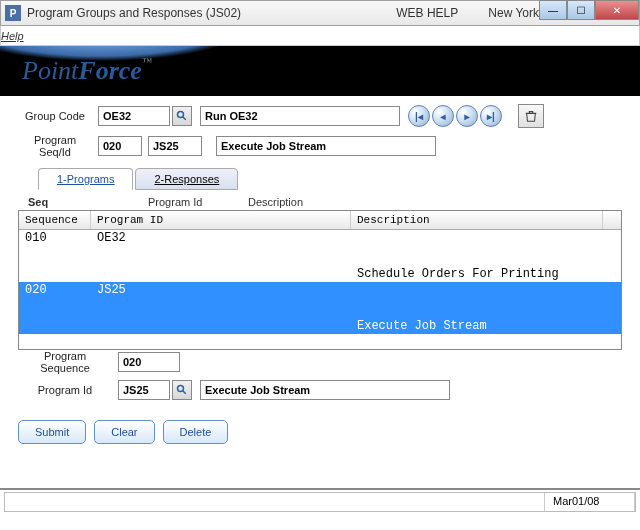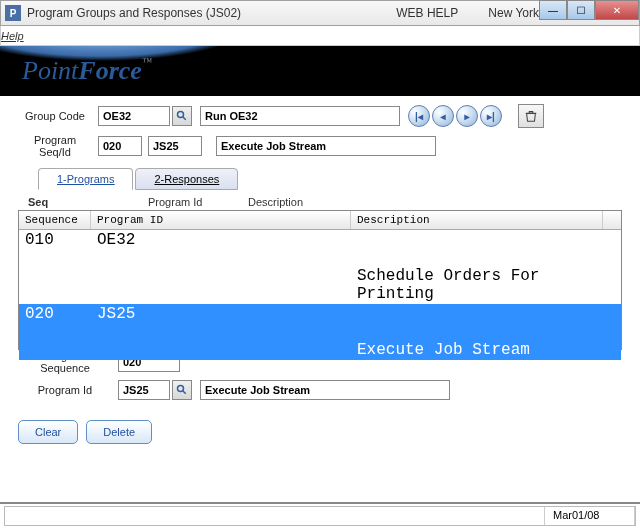--- a/index.html
+++ b/index.html
@@ -59,41 +59,41 @@
 .col-hints span:nth-child(2){ width: 100px;}
 
 
 .table-wrap { border: 1px solid #888; height: 140px; margin-top: 2px; background: #fff; position: relative; }
 .table-header { display: flex; background: linear-gradient(to bottom, #fff, #e8e8e8); border-bottom: 1px solid #aaa; }
 .table-header .th { padding: 3px 6px; border-right: 1px solid #ccc; font-size: 11px; font-family: 'Courier New', monospace; }
 .th.c1 { width: 72px; }
 .th.c2 { width: 260px; }
 .th.c3 { flex: 1; }
 .th.c4 { width: 18px; border-right: none;}
-.table-body { font-family: 'Courier New', monospace; font-size: 16px; }
+.table-body { font-family: 'Courier New', monospace; font-size: 12px; }
 .tr { display: flex; }
 .tr.selected { background: #3090ff; color: #fff; }
 .td { padding: 1px 6px; }
 .td.c1 { width: 72px; }
 .td.c2 { width: 260px; }
 .td.c3 { flex: 1; margin-top: 36px; }
 
 
 .bottom-form { margin-top: 0; }
 
 
 .actions { display: flex; gap: 8px; margin-top: 20px; }
 .action-btn { padding: 5px 16px; border: 1px solid #6090c8; border-radius: 5px; background: linear-gradient(to bottom, #fff, #d8e8f8); color: #2050a0; font-size: 11px; cursor: pointer; }
 
 
 .statusbar { position: absolute; bottom: 4px; left: 4px; right: 4px; border: 1px solid #bbb; height: 20px; display: flex; background: #fff; }
 .statusbar .cell { border-right: 1px solid #ccc; height: 100%; }
 .statusbar .cell.main { flex: 1; }
 .statusbar .cell.date { width: 90px; padding: 2px 8px; font-size: 11px; }
-.status-outer{ position:absolute; bottom:0; left:0; right:0; height:28px; border-top:2px solid #888;}
+.status-outer{ position:absolute; bottom:14px; left:0; right:0; height:28px; border-top:2px solid #888;}
 </style>
 </head>
 <body>
 
 <div class="titlebar">
   <div class="icon">P</div>
   <div class="title">Program Groups and Responses (JS02)</div>
   <div class="spacer"></div>
   <div class="web-help">WEB HELP</div>
   <div class="location">New York</div>
@@ -191,20 +191,21 @@
         <svg viewBox="0 0 16 16">
             <circle cx="6" cy="6" r="4" fill="none" stroke="#3060a0" stroke-width="2"></circle>
             <line x1="9" y1="9" x2="13" y2="13" stroke="#3060a0" stroke-width="2"></line>
           </svg>
       </div>
       <input class="input-field bold" style="width: 250px;" value="Execute Job Stream">
     </div>
   </div>
 
   <div class="actions">
+    <button class="action-btn">Submit</button>
     <button class="action-btn">Clear</button>
     <button class="action-btn">Delete</button>
   </div>
 </div>
 
 <div class="status-outer">
 <div class="statusbar">
   <div class="cell main"></div>
   <div class="cell date">Mar01/08</div>
 </div>

